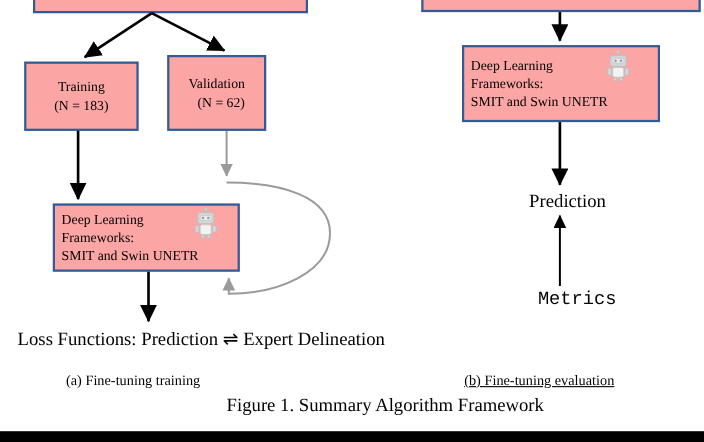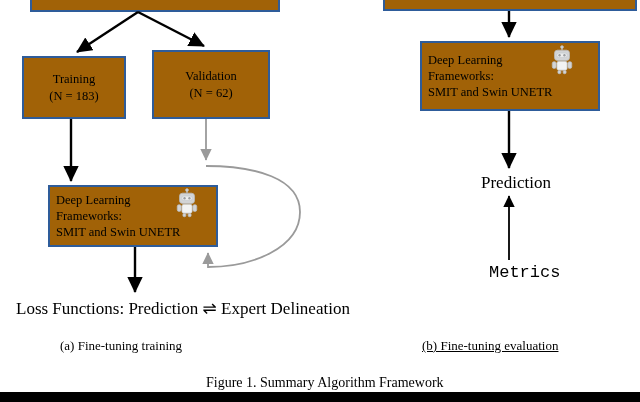--- a/index.html
+++ b/index.html
@@ -10,57 +10,57 @@
     color:#000000;
     position:relative;
   }
   #stage{position:absolute;left:0;top:0;width:640px;height:402px;}
 
   
   .box{
     position:absolute;
     box-sizing:border-box;
     border:2px solid #2e5c9a;
-    background:#a16207;
+    background:#fca5a5;
     display:flex;
     align-items:center;
     justify-content:center;
     text-align:center;
     line-height:1.30;
     font-size:12.5px;
   }
   .box.lefttext{
     justify-content:flex-start;
     text-align:left;
   }
   .box .inner{padding:0 6px;}
   .box .line{display:block;white-space:nowrap;}
 
   
   #box-cohort-left{left:30px;top:-40px;width:250px;height:52px;}
   #box-cohort-right{left:383px;top:-40px;width:254px;height:51px;}
 
   #box-training{left:22px;top:56px;width:104px;height:63px;}
-  #box-validation{left:152px;top:50px;width:118px;height:69px;}
+  #box-validation{left:152px;top:50px;width:90px;height:69px;text-align:right;}
   #box-dl-left{left:48px;top:185px;width:170px;height:62px;}
   #box-dl-right{left:420px;top:41px;width:180px;height:70px;}
 
   
   .lbl{
     position:absolute;
     font-size:17px;
     white-space:nowrap;
     line-height:1.30;
   }
   #lbl-loss{left:16px;top:298px;}
   #lbl-prediction{left:481px;top:172px;}
   #lbl-metrics{left:489px;top:262px;font-family:Liberation Mono, monospace;}
   #cap-a{left:60px;top:338px;font-size:13px;}
   #cap-b{left:422px;top:338px;font-size:13px;text-decoration:underline;}
-  #fig-caption{left:206px;top:374px;font-size:14px;}
+  #fig-caption{left:206px;top:358px;font-size:17px;}
 
   .bottombar{
     position:absolute;left:0;top:392px;width:640px;height:10px;
     background:#000000;
   }
 
   svg.overlay{position:absolute;left:0;top:0;width:640px;height:402px;
     pointer-events:none;}
 
   

